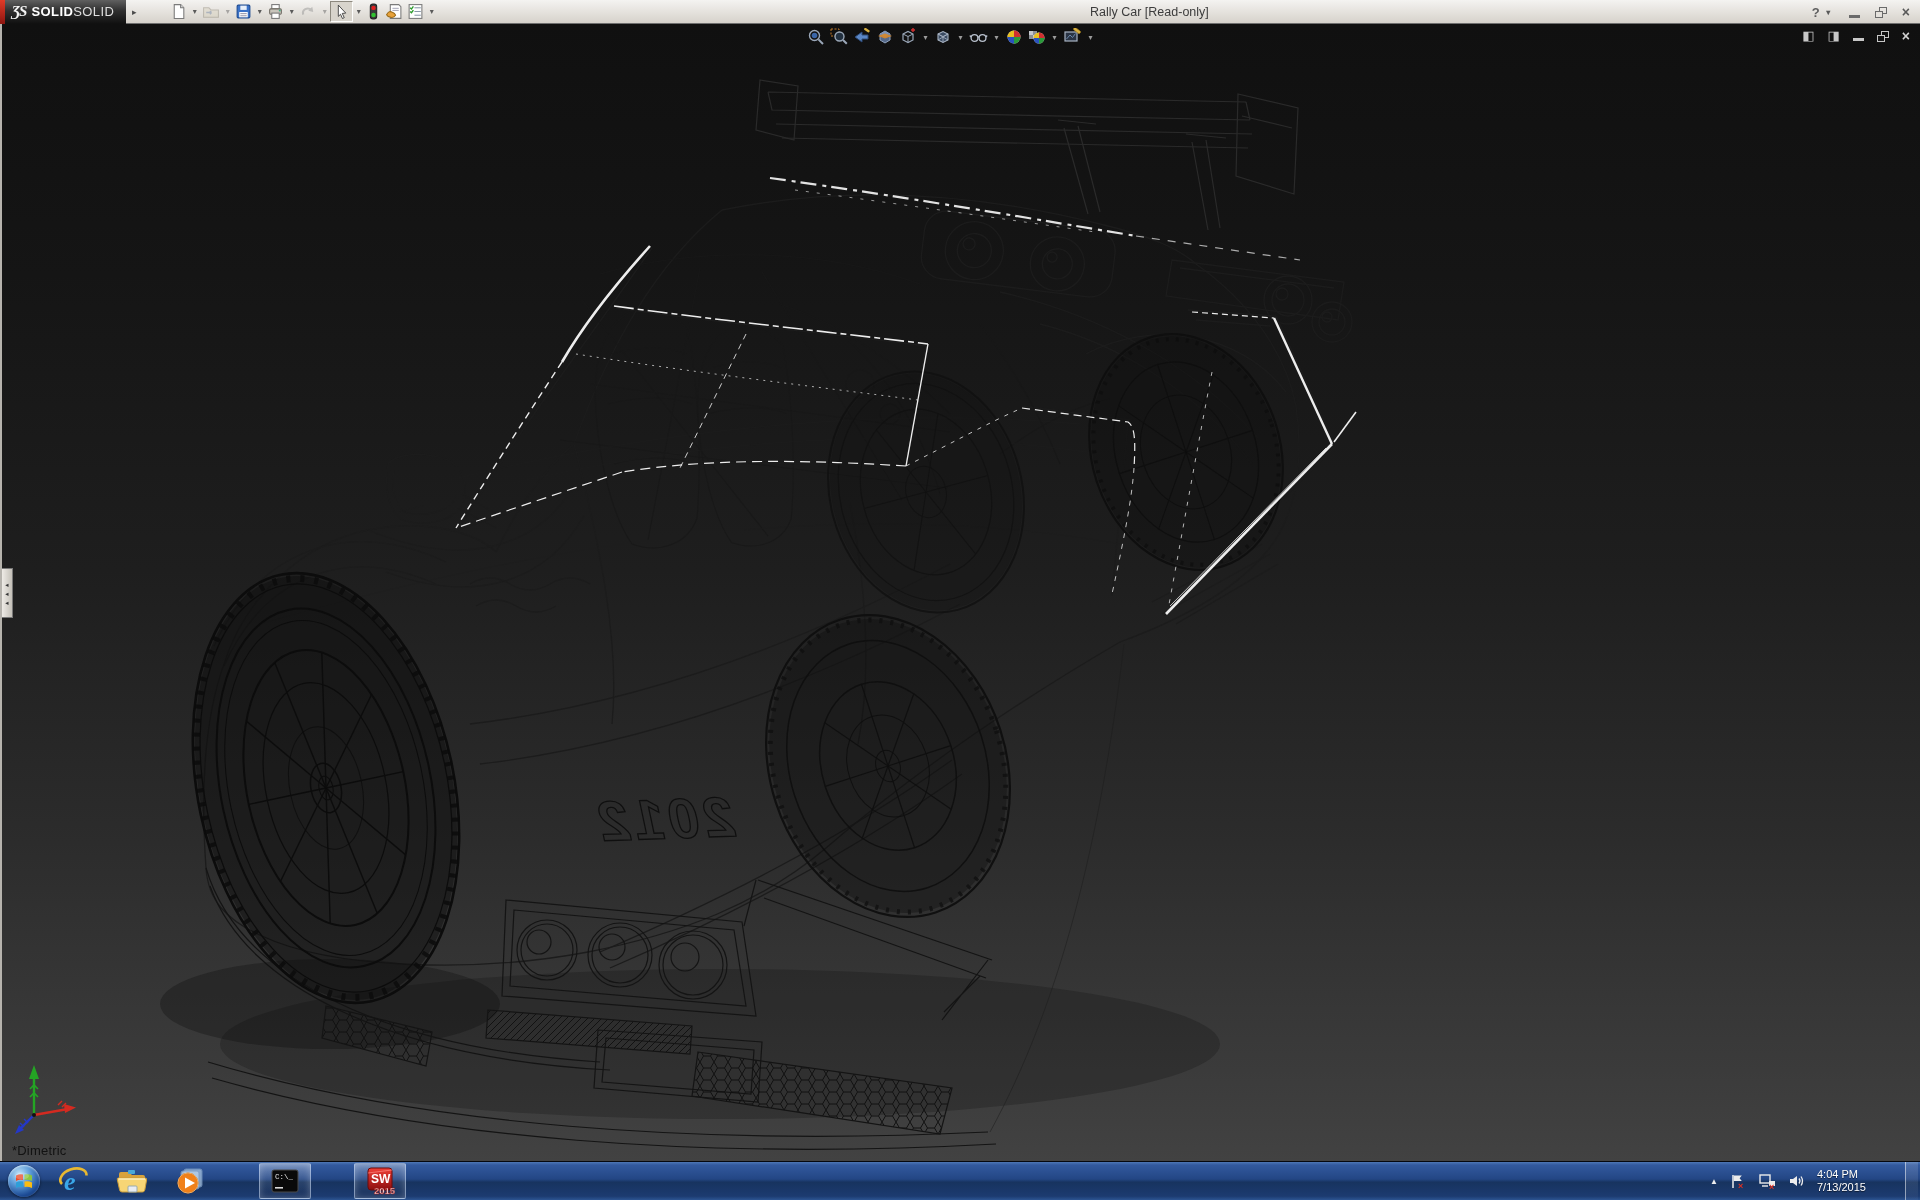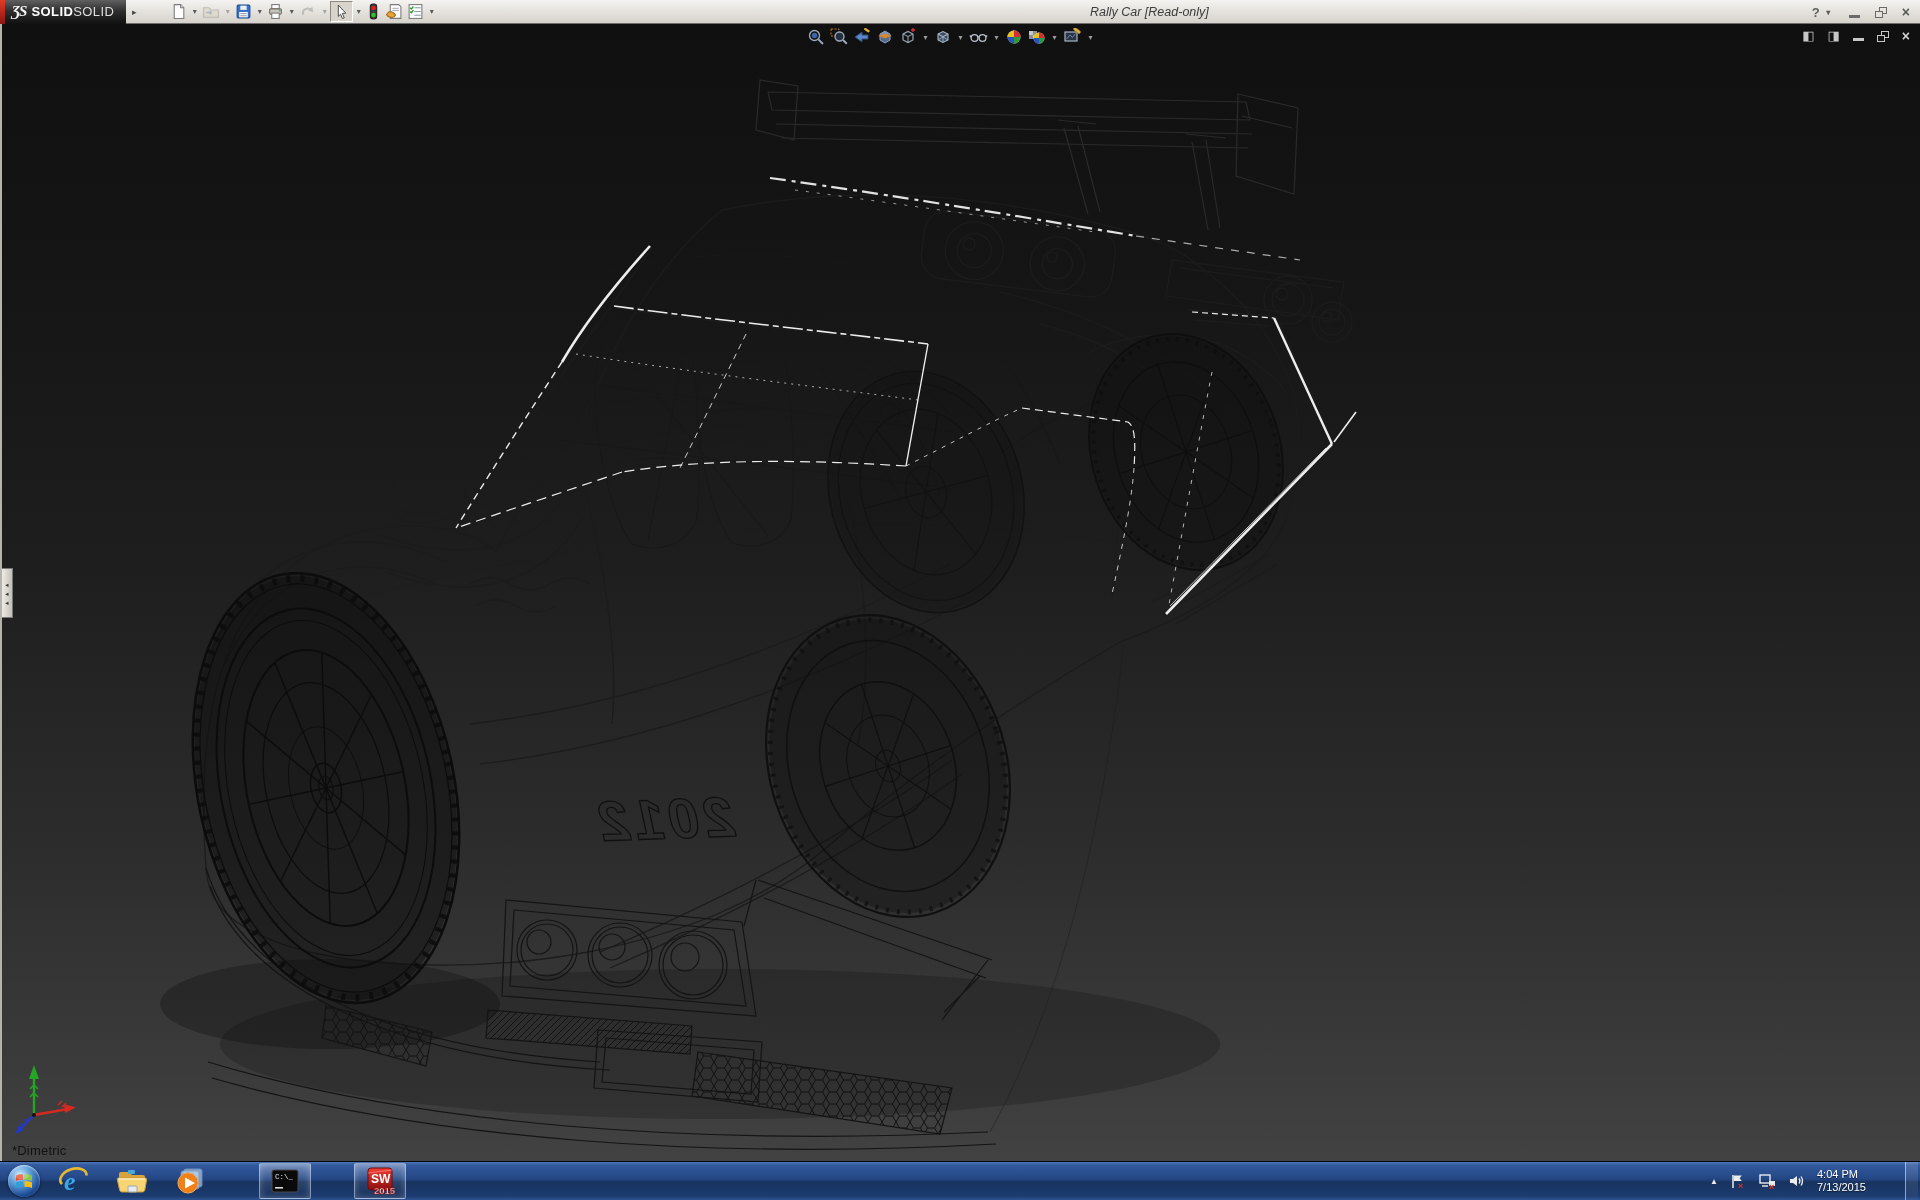--- a/index.html
+++ b/index.html
@@ -16,21 +16,21 @@
   .logo .mark{font-family:"Liberation Serif",serif;font-style:italic;font-weight:bold;font-size:15px;margin-right:5px;letter-spacing:-1px;color:#f4f4f4;}
   .logo .b{font-weight:bold;font-size:13px;letter-spacing:.4px;}
   .logo .l{font-size:13px;color:#dedede;letter-spacing:.4px;}
   .menu-arrow{width:16px;text-align:center;color:#4a4a4a;font-size:9px;cursor:default;}
   .tb{display:flex;align-items:center;margin-left:26px;}
   .tbtn{display:flex;align-items:center;height:22px;padding:0 2px;}
   .tbtn svg{display:block;}
   .dd{font-size:8px;color:#5a5a5a;width:11px;text-align:center;}
   .disabled{opacity:.45;}
   .pressed{border:1px solid;border-color:#8d897f #fdfdfc #fdfdfc #8d897f;background:#d8d4cc;height:21px;}
-  .title{position:absolute;left:1090px;top:0;height:24px;line-height:24px;font-size:12.5px;color:#3c3c3c;font-style:italic;}
+  .title{position:absolute;left:1090px;top:0;height:24px;line-height:24px;font-size:12.5px;color:#3c3c3c;}
   .winctl{position:absolute;right:10px;top:0;height:24px;display:flex;align-items:center;gap:15px;color:#5f5f5f;}
   .winctl .help{font-size:13px;font-weight:bold;display:flex;align-items:center;gap:3px;}
   .minbar{display:inline-block;width:11px;height:3px;background:#6a6a6a;margin-top:8px;}
   .restore{position:relative;width:12px;height:11px;}
   .restore i{position:absolute;display:block;width:8px;height:7px;border:1.5px solid #6a6a6a;background:transparent;}
   .restore i:first-child{right:0;top:0;}
   .restore i:last-child{left:0;bottom:0;background:#e4e1dc;}
   .closex{font-size:14px;font-weight:bold;color:#5a5a5a;line-height:24px;}
 
   

